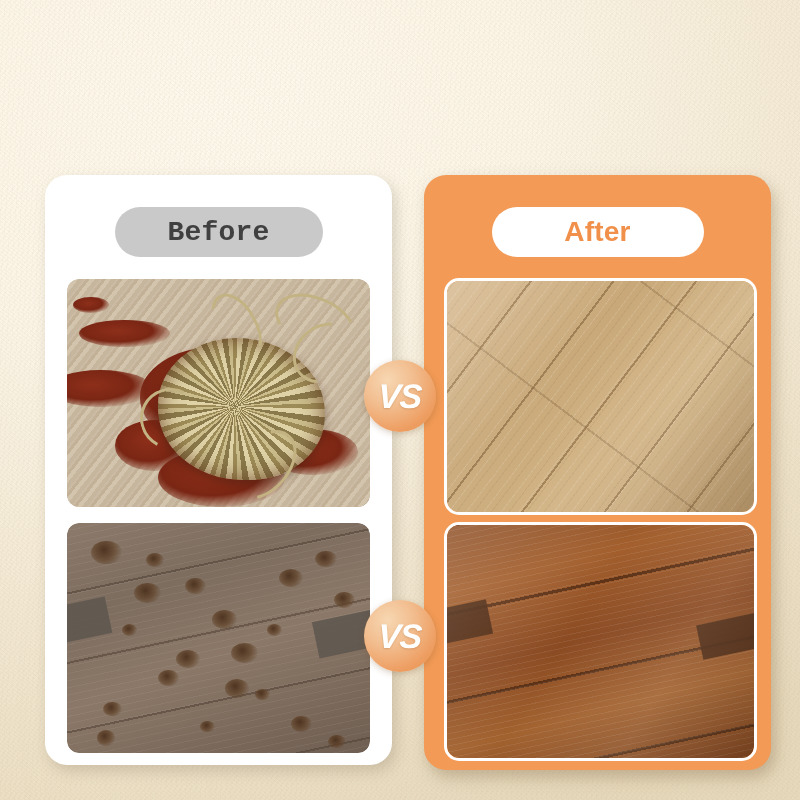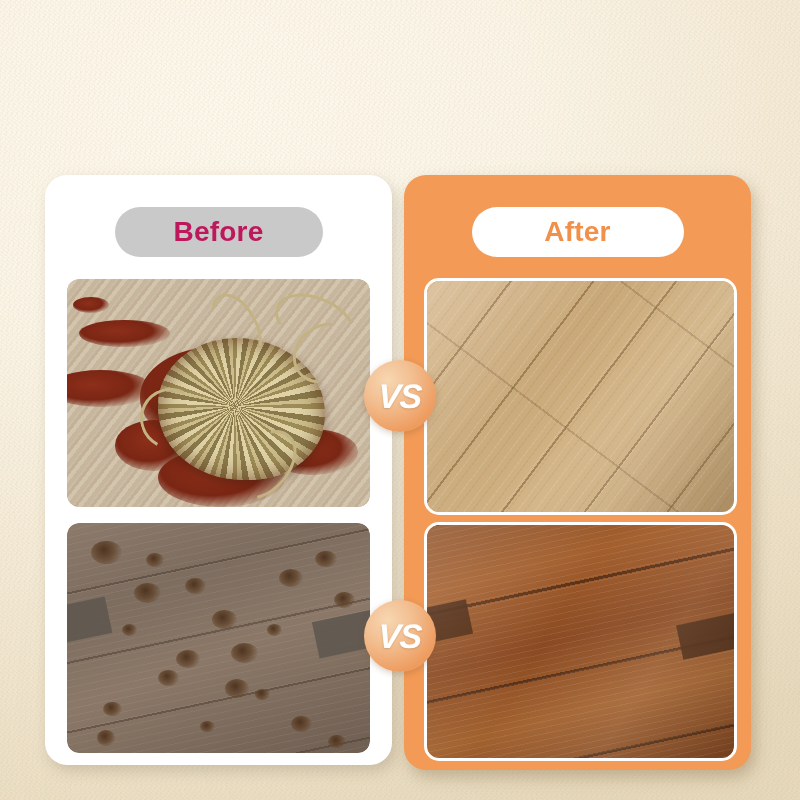--- a/index.html
+++ b/index.html
@@ -68,21 +68,21 @@
   }
   #before-panel {
     left: 45px;
     top: 175px;
     width: 347px;
     height: 590px;
     background: #FFFFFF;
     box-shadow: 4px 6px 14px rgba(120,104,80,0.26);
   }
   #after-panel {
-    left: 404px;
+    left: 424px;
     top: 175px;
     width: 347px;
     height: 595px;
     background: #F29A56;
     box-shadow: 4px 7px 15px rgba(120,94,58,0.34);
   }
 
   
   .pill {
     position: absolute;
@@ -94,21 +94,22 @@
     border-radius: 26px;
     display: flex;
     align-items: center;
     justify-content: center;
     font-weight: bold;
     font-size: 28px;
     letter-spacing: 0.2px;
   }
   #before-pill {
     background: #C9C9C9;
-    color: #be185d;
+    color: #404040;
+    font-family: Liberation Mono, monospace;
   }
   #after-pill {
     background: #FFFFFF;
     color: #F0904A;
     width: 212px;
   }
 
   
   .photo {
     position: absolute;

